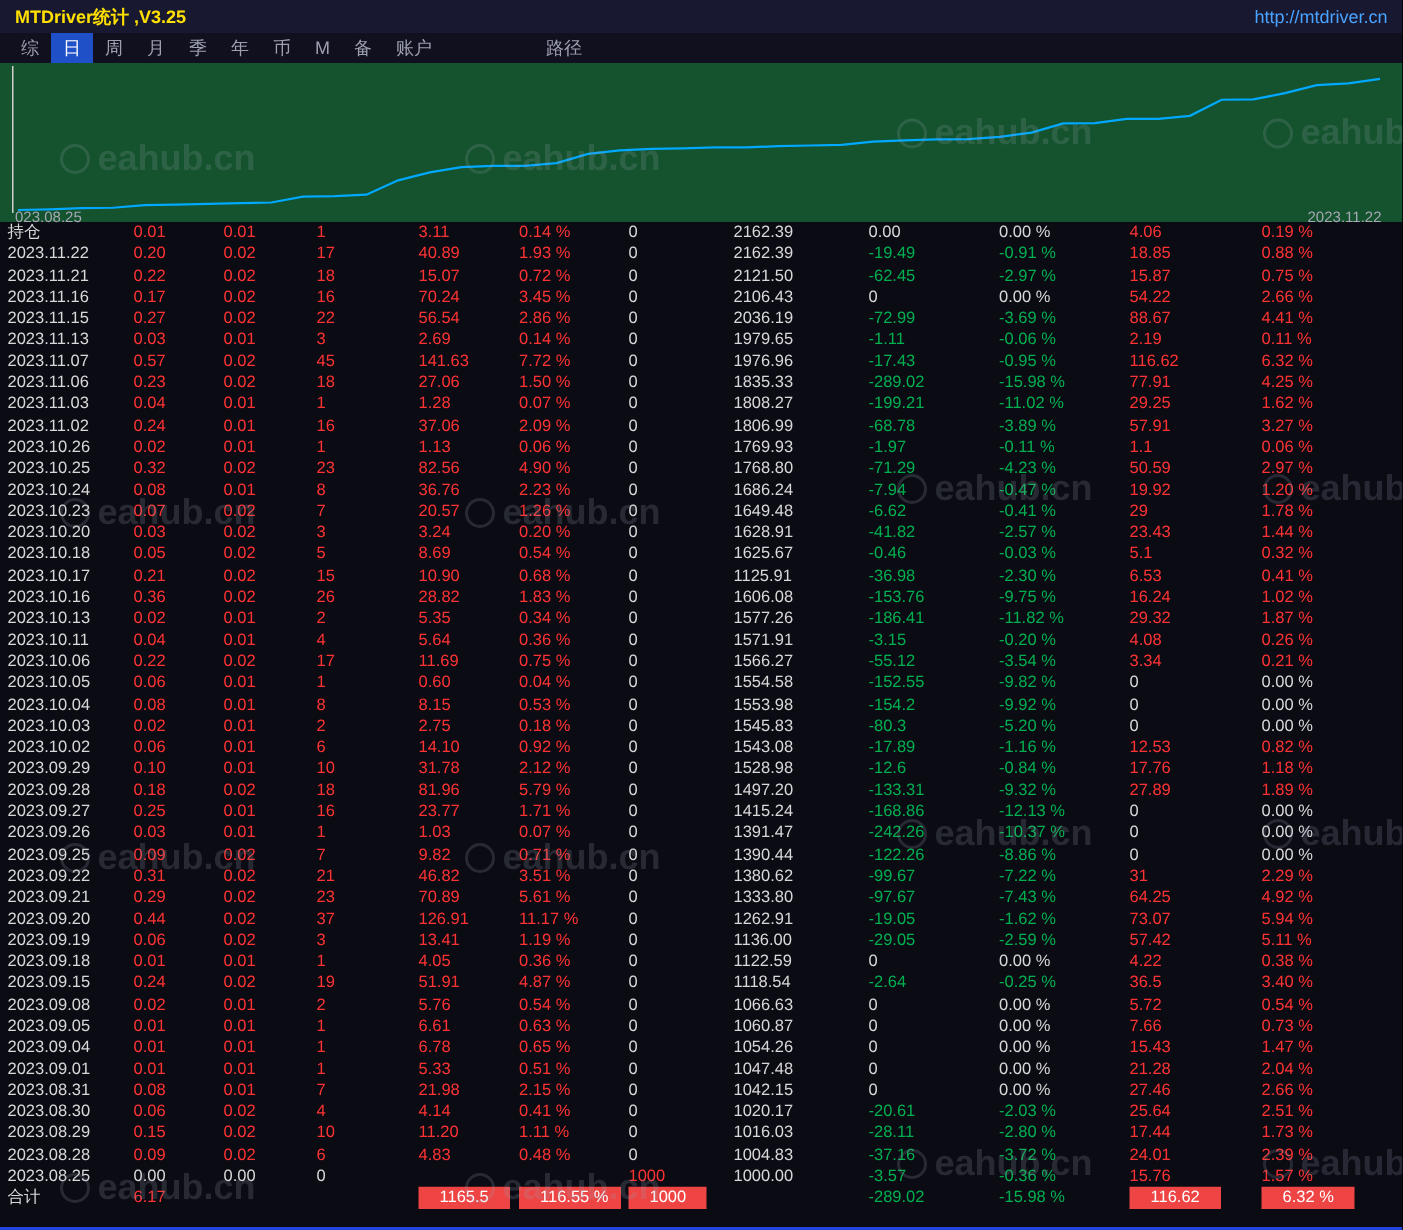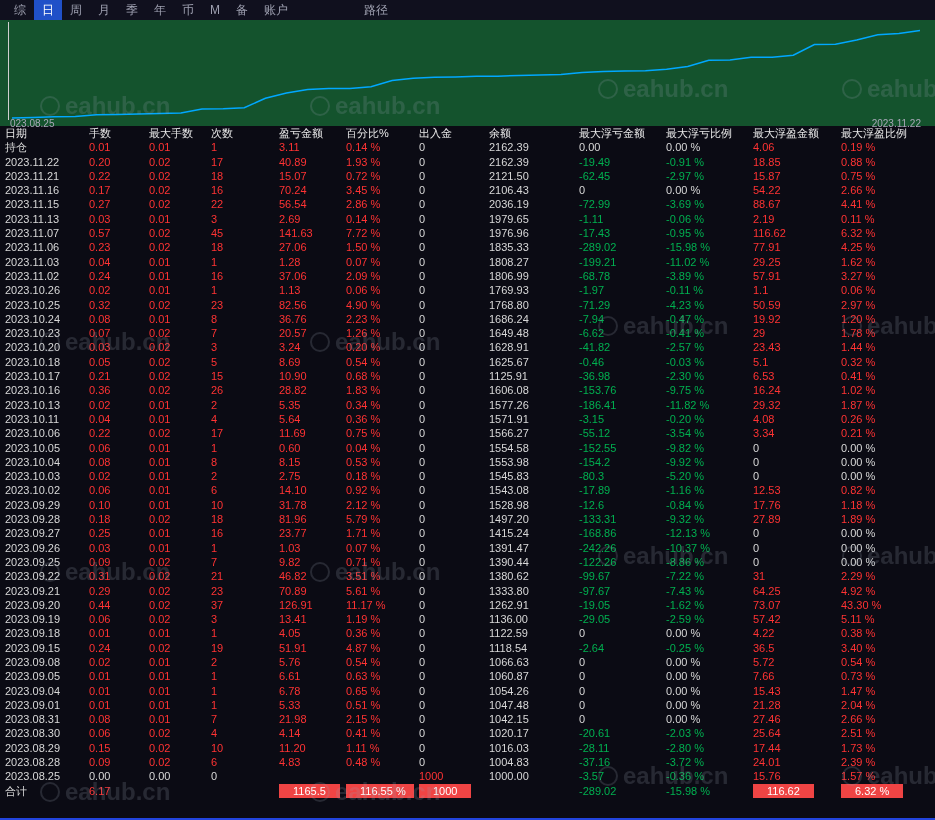--- a/index.html
+++ b/index.html
@@ -55,20 +55,24 @@
     display:inline-block;
   }
   
   .bottom-edge{ position:absolute; left:0; right:0; bottom:0; height:2px; background:#2244dd; }
 </style>
 </head>
 <body>
 
 <div class="window">
 
+  <div class="titlebar">
+    <span class="app-title">MTDriver统计 ,V3.25</span>
+    <a class="site-link" href="#">http://mtdriver.cn</a>
+  </div>
 
   <div class="menubar">
     <div class="menu-items">
         <div class="menu-item">综</div>
         <div class="menu-item active">日</div>
         <div class="menu-item">周</div>
         <div class="menu-item">月</div>
         <div class="menu-item">季</div>
         <div class="menu-item">年</div>
         <div class="menu-item">币</div>
@@ -82,34 +86,20 @@
   <div class="chart-area">
     <div class="vaxis"></div>
     <svg width="935" height="106" viewBox="0 0 935 106">
       <polyline points="12.0,98.0 33.1,97.6 54.2,96.8 75.3,96.5 96.5,94.8 117.6,94.4 138.7,93.9 159.8,93.4 180.9,93.0 202.0,89.1 223.2,88.8 244.3,87.8 265.4,78.2 286.5,72.9 307.6,69.4 328.7,68.6 349.9,68.6 371.0,66.8 392.1,60.6 413.2,58.2 434.3,57.2 455.4,56.9 476.6,56.3 497.7,56.3 518.8,55.4 539.9,55.0 561.0,54.6 582.1,52.4 603.3,51.6 624.4,50.9 645.5,50.7 666.6,49.2 687.7,46.4 708.8,40.2 730.0,40.1 751.1,37.3 772.2,37.2 793.3,35.2 814.4,24.5 835.5,24.3 856.7,20.1 877.8,14.8 898.9,13.6 920.0,10.6" fill="none" stroke="#00a8ff" stroke-width="1.5"></polyline>
     </svg>
     <span class="xlabel left">023.08.25</span>
     <span class="xlabel right">2023.11.22</span>
   </div>
 
   <div class="stats-table">
-    <div class="trow thead">
-        <div class="cell c0">日期</div>
-        <div class="cell c1">手数</div>
-        <div class="cell c2">最大手数</div>
-        <div class="cell c3">次数</div>
-        <div class="cell c4">盈亏金额</div>
-        <div class="cell c5">百分比%</div>
-        <div class="cell c6">出入金</div>
-        <div class="cell c7">余额</div>
-        <div class="cell c8">最大浮亏金额</div>
-        <div class="cell c9">最大浮亏比例</div>
-        <div class="cell c10">最大浮盈金额</div>
-        <div class="cell c11">最大浮盈比例</div>
-      </div>
     <div>
         <div class="trow">
           <div class="cell c0">持仓</div>
           <div class="cell c1 pos">0.01</div>
           <div class="cell c2 pos">0.01</div>
           <div class="cell c3 pos">1</div>
           <div class="cell c4 pos">3.11</div>
           <div class="cell c5 pos">0.14 %</div>
           <div class="cell c6 zero">0</div>
           <div class="cell c7">2162.39</div>
@@ -557,21 +547,21 @@
           <div class="cell c1 pos">0.44</div>
           <div class="cell c2 pos">0.02</div>
           <div class="cell c3 pos">37</div>
           <div class="cell c4 pos">126.91</div>
           <div class="cell c5 pos">11.17 %</div>
           <div class="cell c6 zero">0</div>
           <div class="cell c7">1262.91</div>
           <div class="cell c8 neg">-19.05</div>
           <div class="cell c9 neg">-1.62 %</div>
           <div class="cell c10 pos">73.07</div>
-          <div class="cell c11 pos">43.30 %</div>
+          <div class="cell c11 pos">5.94 %</div>
         </div>
         <div class="trow">
           <div class="cell c0">2023.09.19</div>
           <div class="cell c1 pos">0.06</div>
           <div class="cell c2 pos">0.02</div>
           <div class="cell c3 pos">3</div>
           <div class="cell c4 pos">13.41</div>
           <div class="cell c5 pos">1.19 %</div>
           <div class="cell c6 zero">0</div>
           <div class="cell c7">1136.00</div>

